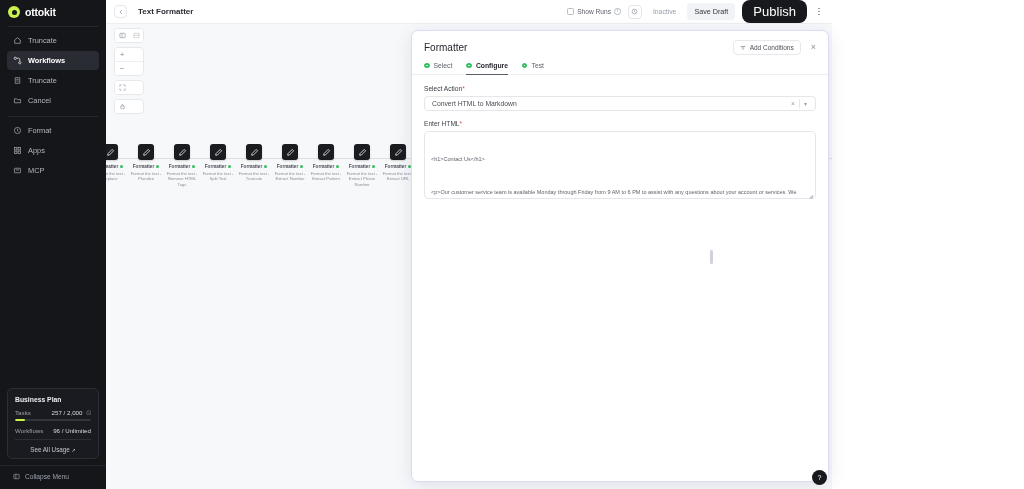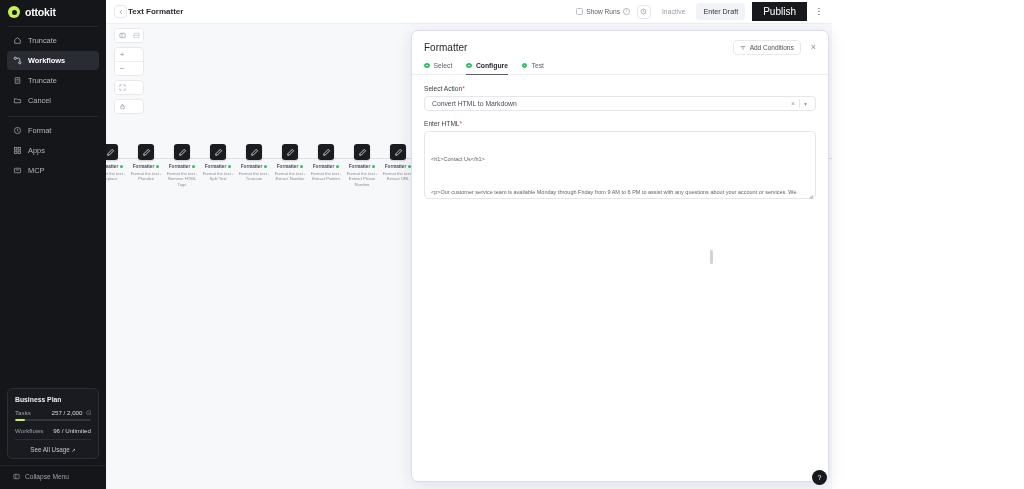--- a/index.html
+++ b/index.html
@@ -89,38 +89,38 @@
     display: flex; align-items: center;
     padding: 0 8px 0 8px;
     border-bottom: 1px solid #eceef1;
     background: #fff;
   }
   .back-btn {
     width: 13px; height: 13px; border: 1px solid #e4e6ea; border-radius: 4px;
     display: flex; align-items: center; justify-content: center; cursor: pointer;
     color: #9aa0ab; font-size: 7px; background:#fff;
   }
-  .wf-title { font-size: 8px; color: #2b2d33; font-weight: 600; margin-left: 1px; }
+  .wf-title { font-size: 8px; color: #2b2d33; font-weight: 600; margin-left: 11px; }
   .top-right { margin-left: auto; display: flex; align-items: center; gap: 7px; }
   .showruns { display: flex; align-items: center; gap: 3.5px; font-size: 6.6px; color: #5a5e68; cursor: pointer; }
   .chk { width: 6.5px; height: 6.5px; border: 1px solid #b9bdc6; border-radius: 1.5px; background: #fff; }
   .circ-i { width: 6.5px; height: 6.5px; border-radius: 50%; border: 1px solid #b9bdc6; font-size: 4.6px; color:#9aa0ab; display:flex; align-items:center; justify-content:center; line-height:1;}
   .icon-btn {
     width: 14px; height: 14px; border: 1px solid #e4e6ea; border-radius: 4px;
     display: flex; align-items: center; justify-content: center; cursor: pointer; background:#fff;
   }
   .inactive-pill { font-size: 6.8px; color: #9aa0ab; padding: 0 4px; cursor: default; }
   .btn-draft {
     font-size: 7.2px; color: #33363d; background: #f1f3f6;
     border: 0; border-radius: 4px; padding: 4px 7px; cursor: pointer;
     font-family: inherit; font-weight: 500;
   }
   .btn-publish {
-    font-size: 10px; color: #fff; background: #18191d;
-    border: 0; border-radius: 0; padding: 4px 11px; cursor: pointer;
+    font-size: 13px; color: #fff; background: #18191d;
+    border: 0; border-radius: 8px; padding: 4px 11px; cursor: pointer;
     font-family: inherit; font-weight: 500;
   }
   .kebab { width: 10px; height: 14px; display: flex; flex-direction: column; align-items: center; justify-content: center; gap: 1.5px; cursor: pointer; }
   .kebab span { width: 1.6px; height: 1.6px; background: #8b8f99; border-radius: 50%; display:block; }
 
   
   .canvas {
     flex: 1 1 auto; position: relative; overflow: hidden;
     background-color: #f7f8fa;
     background-image: radial-gradient(#d9dbe1 0.7px, transparent 0.7px);
@@ -371,21 +371,21 @@
           <span>Show Runs</span>
           <span class="circ-i">i</span>
         </div>
         <div class="icon-btn">
           <svg style="width:7px;height:7px" viewBox="0 0 16 16" fill="none" stroke="#8b8f99" stroke-width="1.5">
               <circle cx="8" cy="8" r="5.5"></circle>
               <path d="M8 5v3.2l2.2 1.3"></path>
             </svg>
         </div>
         <span class="inactive-pill">Inactive</span>
-        <button class="btn-draft">Enter Draft</button>
+        <button class="btn-draft">Save Draft</button>
         <button class="btn-publish">Publish</button>
         <div class="kebab">
             <span></span>
             <span></span>
             <span></span>
           </div>
       </div>
     </div>
 
     <div class="canvas">

